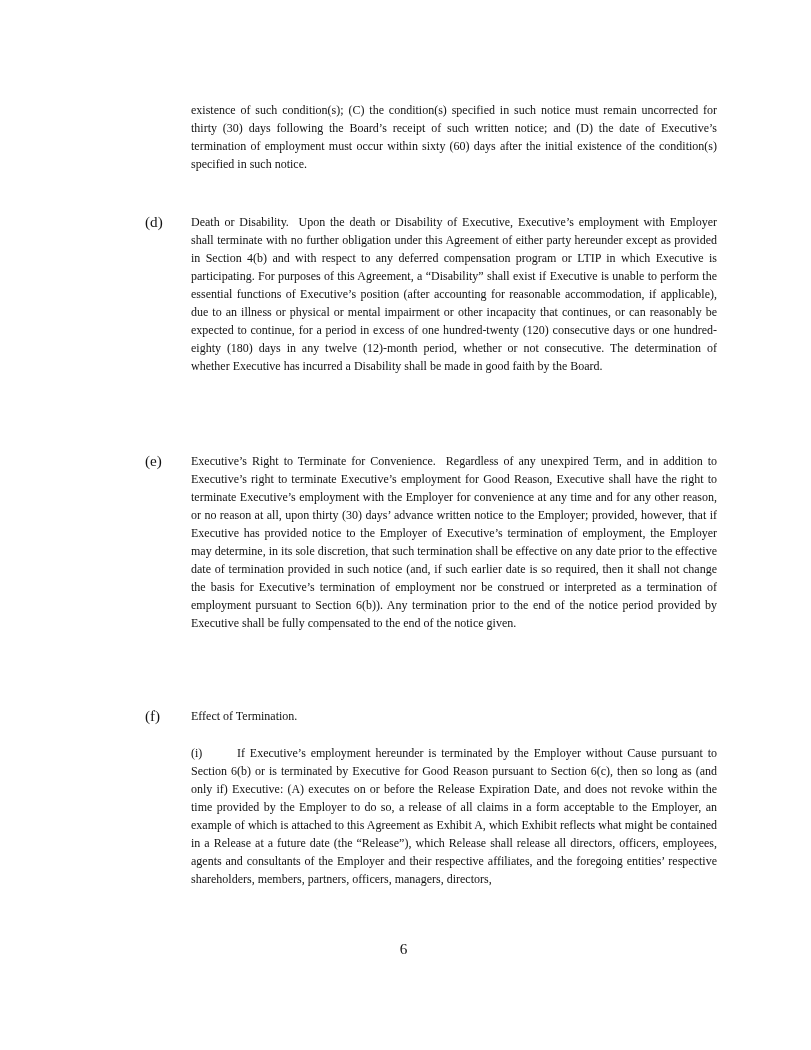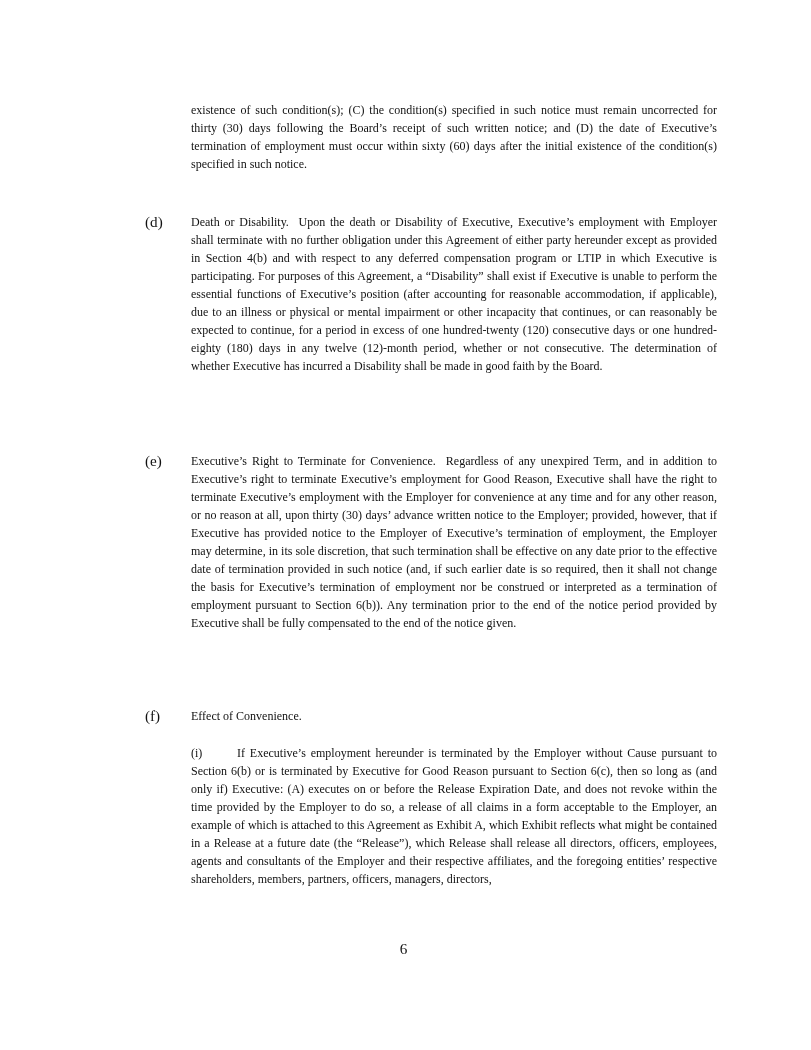--- a/index.html
+++ b/index.html
@@ -23,18 +23,18 @@
 
   <div class="block" style="top:101px;">existence of such condition(s); (C) the condition(s) specified in such notice must remain uncorrected for thirty (30) days following the Board’s receipt of such written notice; and (D) the date of Executive’s termination of employment must occur within sixty (60) days after the initial existence of the condition(s) specified in such notice.</div>
 
   <div class="label" style="top:213px;">(d)</div>
   <div class="block" style="top:213px;"><span class="u">Death or Disability</span><span>.&nbsp;&nbsp;</span><span>Upon the death or Disability of Executive, Executive’s employment with Employer shall terminate with no further obligation under this Agreement of either party hereunder except as provided in Section 4(b) and with respect to any deferred compensation program or LTIP in which Executive is participating. For purposes of this Agreement, a “Disability” shall exist if Executive is unable to perform the essential functions of Executive’s position (after accounting for reasonable accommodation, if applicable), due to an illness or physical or mental impairment or other incapacity that continues, or can reasonably be expected to continue, for a period in excess of one hundred-twenty (120) consecutive days or one hundred-eighty (180) days in any twelve (12)-month period, whether or not consecutive. The determination of whether Executive has incurred a Disability shall be made in good faith by the Board.</span></div>
 
   <div class="label" style="top:452px;">(e)</div>
   <div class="block" style="top:452px;"><span class="u">Executive’s Right to Terminate for Convenience</span><span>.&nbsp;&nbsp;</span><span>Regardless of any unexpired Term, and in addition to Executive’s right to terminate Executive’s employment for Good Reason, Executive shall have the right to terminate Executive’s employment with the Employer for convenience at any time and for any other reason, or no reason at all, upon thirty (30) days’ advance written notice to the Employer; </span><span class="u">provided</span><span>, however, that if Executive has provided notice to the Employer of Executive’s termination of employment, the Employer may determine, in its sole discretion, that such termination shall be effective on any date prior to the effective date of termination provided in such notice (and, if such earlier date is so required, then it shall not change the basis for Executive’s termination of employment nor be construed or interpreted as a termination of employment pursuant to Section 6(b)). Any termination prior to the end of the notice period provided by Executive shall be fully compensated to the end of the notice given.</span></div>
 
   <div class="label" style="top:707px;">(f)</div>
-  <div class="block" style="top:707px;"><span class="u">Effect of Convenience</span><span>.</span></div>
+  <div class="block" style="top:707px;"><span class="u">Effect of Termination</span><span>.</span></div>
 
   <div class="block" style="top:744px;"><span class="tab-i">(i)</span><span>If Executive’s employment hereunder is terminated by the Employer without Cause pursuant to Section 6(b) or is terminated by Executive for Good Reason pursuant to Section 6(c), then so long as (and only if) Executive: (A) executes on or before the Release Expiration Date, and does not revoke within the time provided by the Employer to do so, a release of all claims in a form acceptable to the Employer, an example of which is  attached to this Agreement as </span><span class="u">Exhibit A</span><span>, which Exhibit reflects what might be contained in a Release at a future date (the “Release”), which Release shall release all directors, officers, employees, agents and consultants of the Employer and their respective affiliates, and the foregoing entities’ respective shareholders, members, partners, officers, managers, directors,</span></div>
 
   <div class="pagenum"><span>6</span></div>
 </div>
 
 </body></html>

